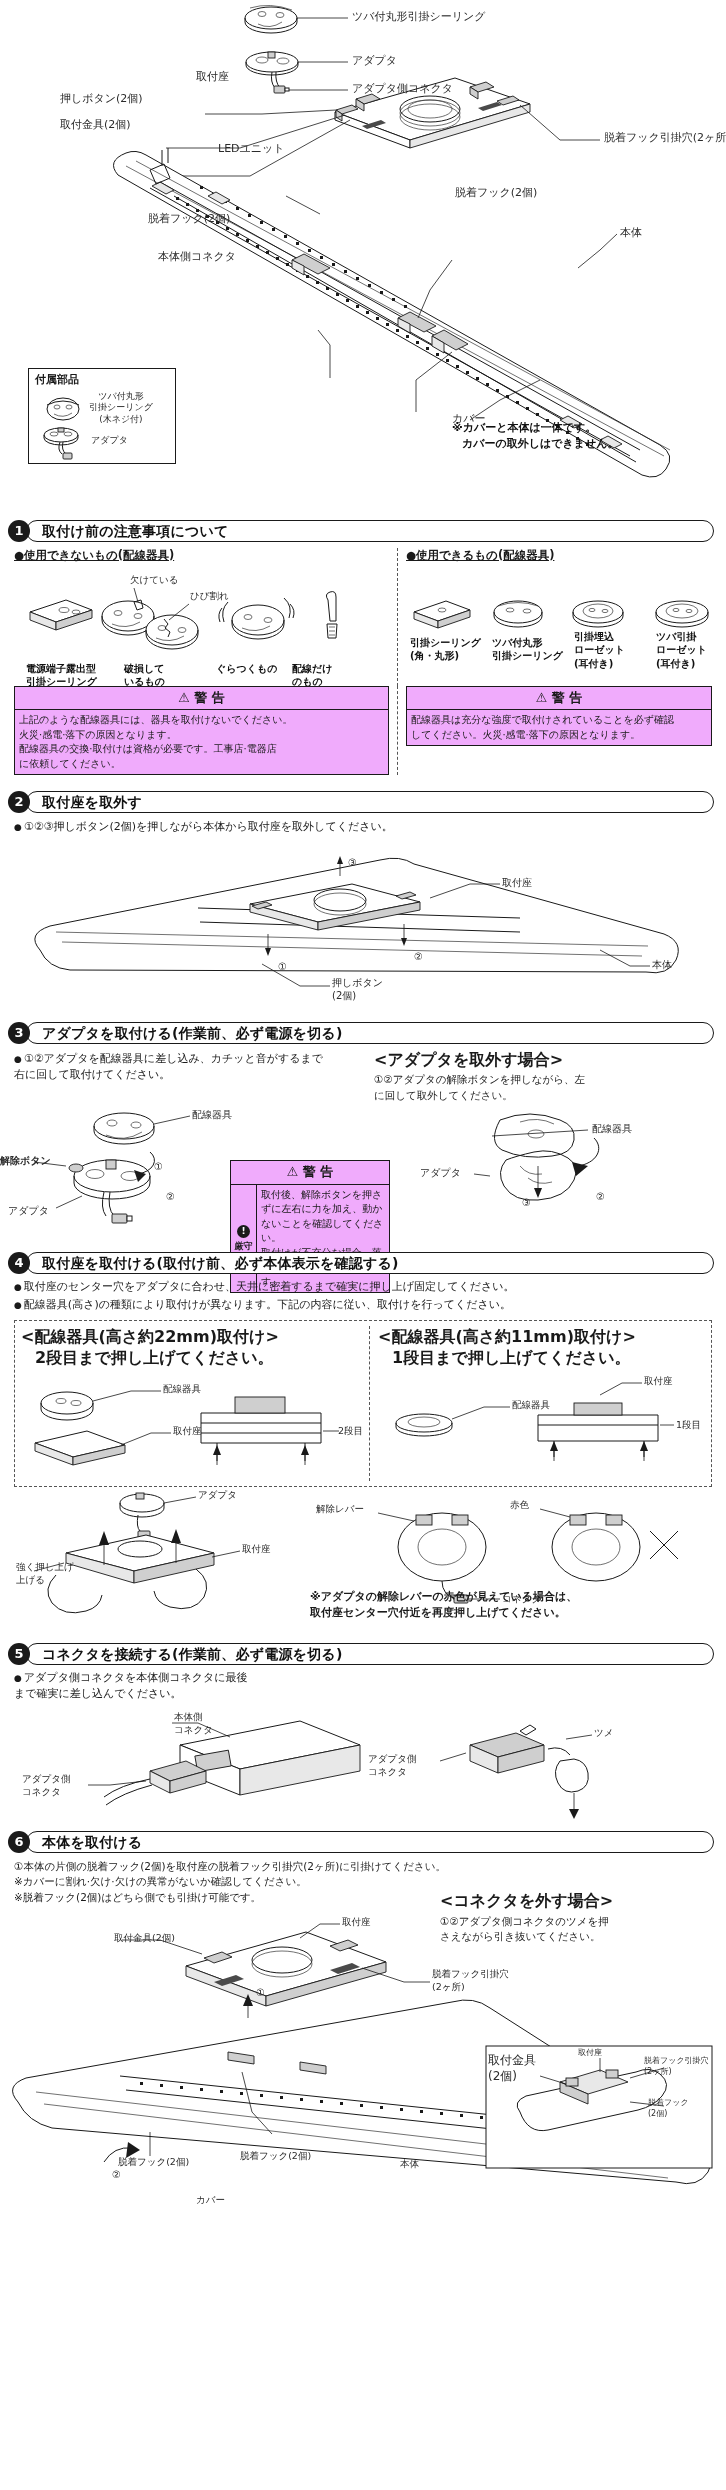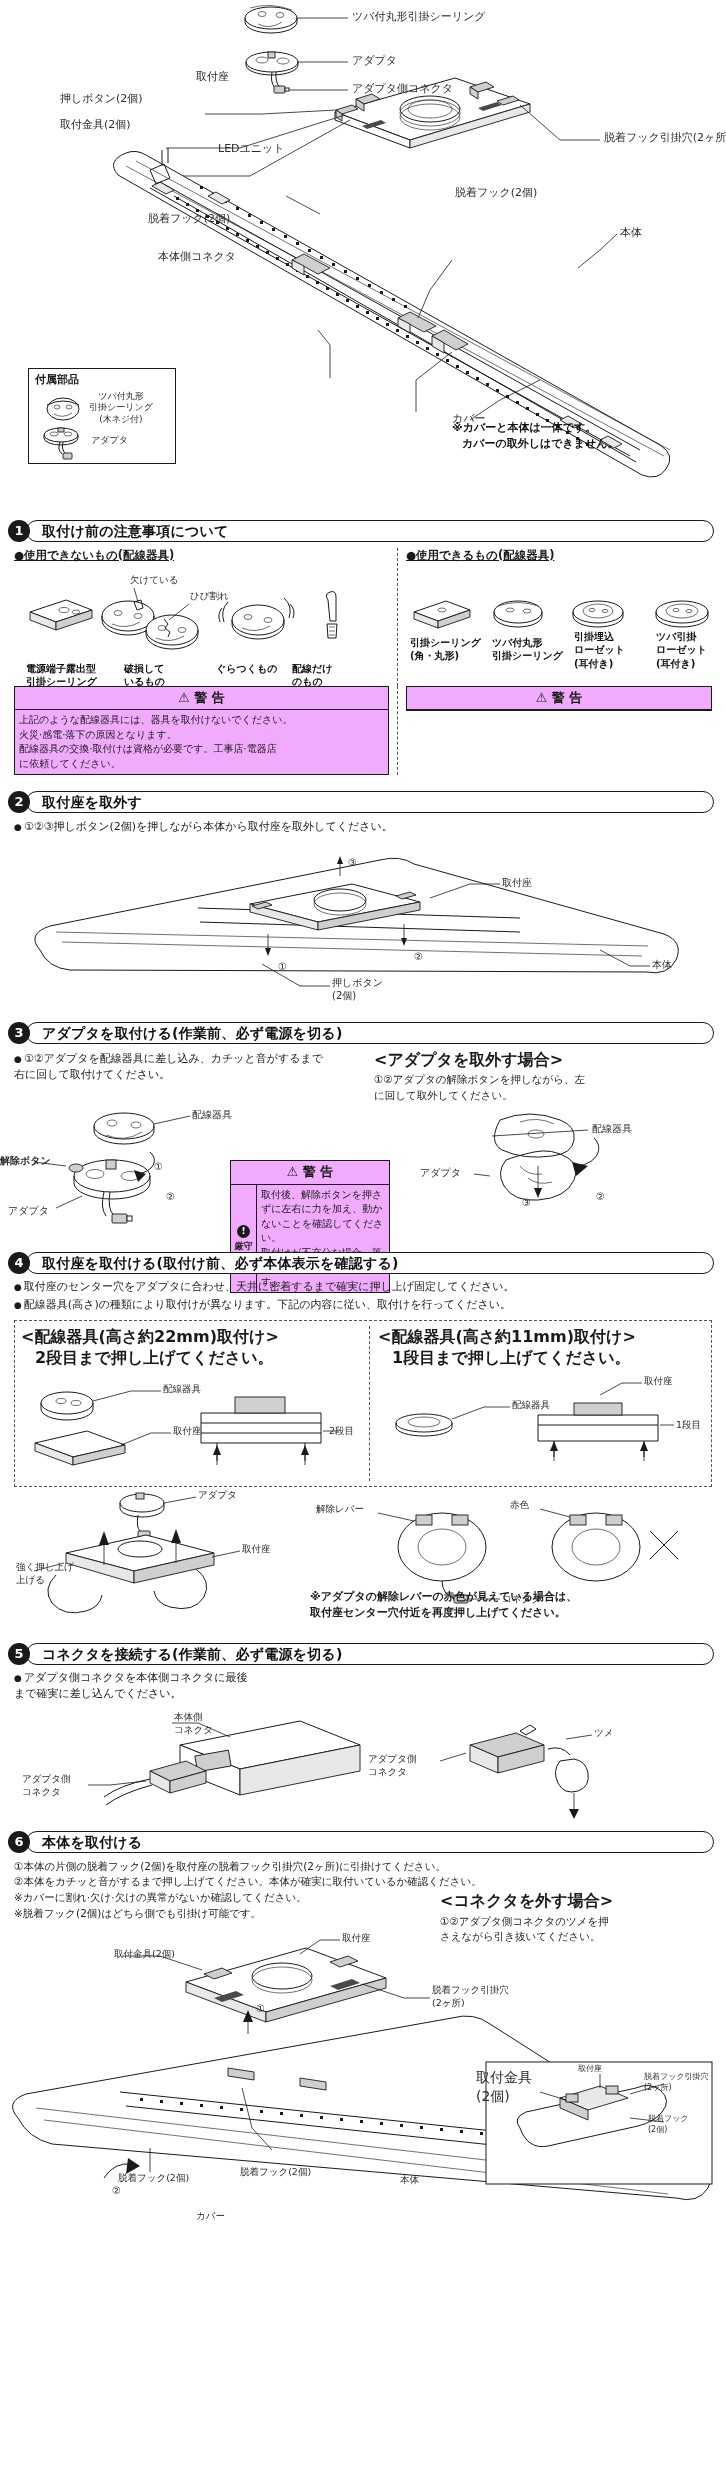--- a/index.html
+++ b/index.html
@@ -435,20 +435,22 @@
         <div class="warn-body" style="white-space:pre-line;">上記のような配線器具には、器具を取付けないでください。
 火災·感電·落下の原因となります。
 配線器具の交換·取付けは資格が必要です。工事店·電器店
 に依頼してください。</div>
       </div>
     </div>
     <div class="vdash"></div>
     <div class="col">
       <div class="warn">
         <div class="warn-head">⚠ 警 告</div>
+        <div class="warn-body" style="white-space:pre-line;">配線器具は充分な強度で取付けされていることを必ず確認
+してください。火災·感電·落下の原因となります。</div>
       </div>
     </div>
   </div>
 
   <div class="sec" style="margin-top:16px;">
     <div class="sec-pill"></div>
     <div class="sec-num">2</div>
     <div class="sec-title">取付座を取外す</div>
   </div>
 
@@ -623,21 +625,21 @@
               <path class="stroke" d="M196 74 v 18 M284 74 v 18"></path>
               <path class="lead" d="M196 96 l 0 -12" stroke-width="2"></path>
               <polygon points="192,86 200,86 196,76" fill="#1a1a1a"></polygon>
               <path class="lead" d="M284 96 l 0 -12" stroke-width="2"></path>
               <polygon points="280,86 288,86 284,76" fill="#1a1a1a"></polygon>
               <path class="lead" d="M302 62 L 318 62"></path>
             </g>
           </svg>
           <div class="t caption" style="left:142px; top:14px;">配線器具</div>
           <div class="t caption" style="left:152px; top:56px;">取付座</div>
-          <div class="t caption" style="left:308px; top:56px;">2段目</div>
+          <div class="t caption" style="left:317px; top:56px;">2段目</div>
         </div>
       </div>
 
       <div style="border-left:1.5px dashed #555; margin:0 8px;"></div>
 
       <div style="flex:1;">
         <div class="subhead">&lt;配線器具(高さ約11mm)取付け&gt;</div>
         <div class="subhead" style="padding-left:14px;">1段目まで押し上げてください。</div>
         <div style="position:relative; height:112px;">
           <svg class="draw" width="330" height="112" aria-hidden="true">
@@ -790,21 +792,20 @@
   </div>
 
   <div class="sec" style="margin-top:6px;">
     <div class="sec-pill"></div>
     <div class="sec-num">6</div>
     <div class="sec-title">本体を取付ける</div>
   </div>
 
   <div class="blk" style="margin-top:6px;">
     <div class="plain">①本体の片側の脱着フック(2個)を取付座の脱着フック引掛穴(2ヶ所)に引掛けてください。</div>
-    <div class="plain">②本体をカチッと音がするまで押し上げてください。本体が確実に取付いているか確認ください。</div>
     <div class="plain">※カバーに割れ·欠け·欠けの異常がないか確認してください。</div>
     <div class="plain">※脱着フック(2個)はどちら側でも引掛け可能です。</div>
   </div>
 
   <div style="position:relative; height:300px;">
     <svg class="draw" width="726" height="300" aria-hidden="true">
 
       <g>
         <polygon points="186,60 306,26 386,56 266,90" class="fillw"></polygon>
         <polygon points="186,60 186,70 266,100 266,90" class="fillg"></polygon>
@@ -877,21 +878,21 @@
     <div class="t caption" style="left:114px; top:26px;">取付金具(2個)</div>
     <div class="t caption" style="left:342px; top:10px;">取付座</div>
     <div class="t caption" style="left:432px; top:62px; white-space:pre;">脱着フック引掛穴
 (2ヶ所)</div>
     <div class="t caption" style="left:240px; top:244px;">脱着フック(2個)</div>
     <div class="t caption" style="left:118px; top:250px;">脱着フック(2個)</div>
     <div class="t caption" style="left:400px; top:252px;">本体</div>
     <div class="t caption" style="left:196px; top:288px;">カバー</div>
     <div class="t lbl-sm" style="left:256px; top:80px;">①</div>
     <div class="t lbl-sm" style="left:112px; top:262px;">②</div>
-    <div class="t caption" style="left:476px; top:146px; white-space:pre; font-size:14px;">取付金具
+    <div class="t caption" style="left:488px; top:146px; white-space:pre; font-size:12px;">取付金具
 (2個)</div>
     <div class="t caption" style="left:578px; top:142px; font-size:8px;">取付座</div>
     <div class="t caption" style="left:644px; top:150px; white-space:pre; font-size:8px;">脱着フック引掛穴
 (2ヶ所)</div>
     <div class="t caption" style="left:648px; top:192px; white-space:pre; font-size:8px;">脱着フック
 (2個)</div>
   </div>
 
 </div>
 

